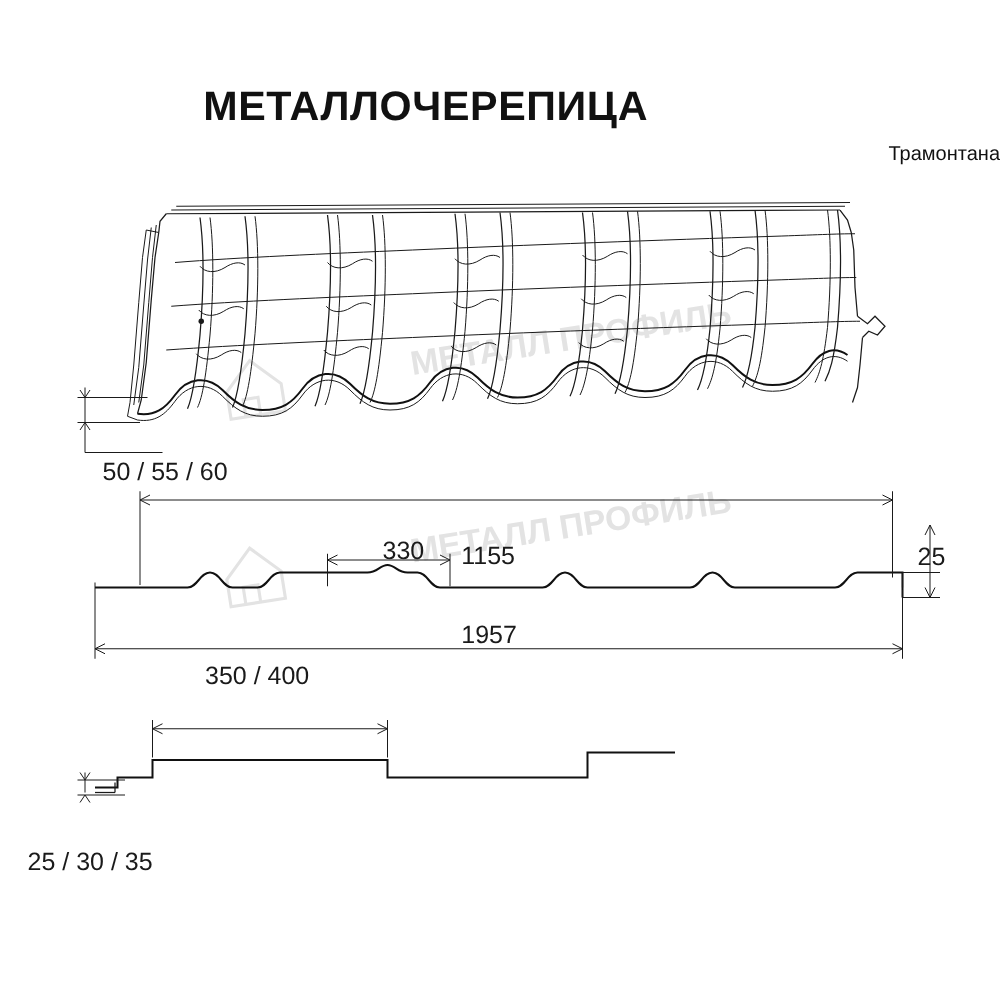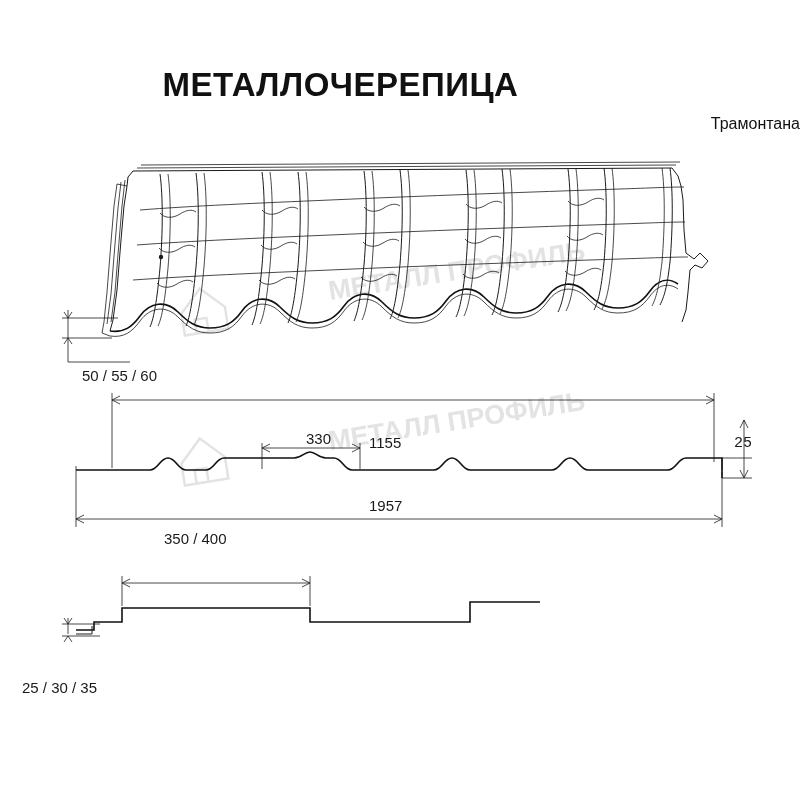--- a/index.html
+++ b/index.html
@@ -33,28 +33,28 @@
   .subtitle {
     position: absolute;
     left: 0; top: 115px;
     width: 800px;
     text-align: right;
     font-size: 16px;
     color: #111111;
   }
   .dimlabel {
     position: absolute;
-    font-size: 15px;
+    font-size: 20px;
     color: #1a1a1a;
     white-space: nowrap;
   }
   #lbl-thickness { left: 82px;  top: 367px; }
   #lbl-1155      { left: 369px; top: 386px; margin-top: 48px; }
   #lbl-230       { left: 306px; top: 430px; }
-  #lbl-25        { left: 734px; top: 435px; font-family: Liberation Mono, monospace; }
+  #lbl-25        { left: 734px; top: 435px; }
   #lbl-1195      { left: 369px; top: 497px; }
   #lbl-350400    { left: 164px; top: 530px; }
   #lbl-253035    { left: 22px;  top: 679px; }
 
   svg { position: absolute; left: 0; top: 0; }
   .ln     { fill: none; stroke: #1a1a1a; stroke-width: 1; }
   .ln-thin{ fill: none; stroke: #1a1a1a; stroke-width: 0.8; }
   .ln-bold{ fill: none; stroke: #111111; stroke-width: 1.6; }
   .wm-text {
     font-family: "Liberation Sans", sans-serif;

